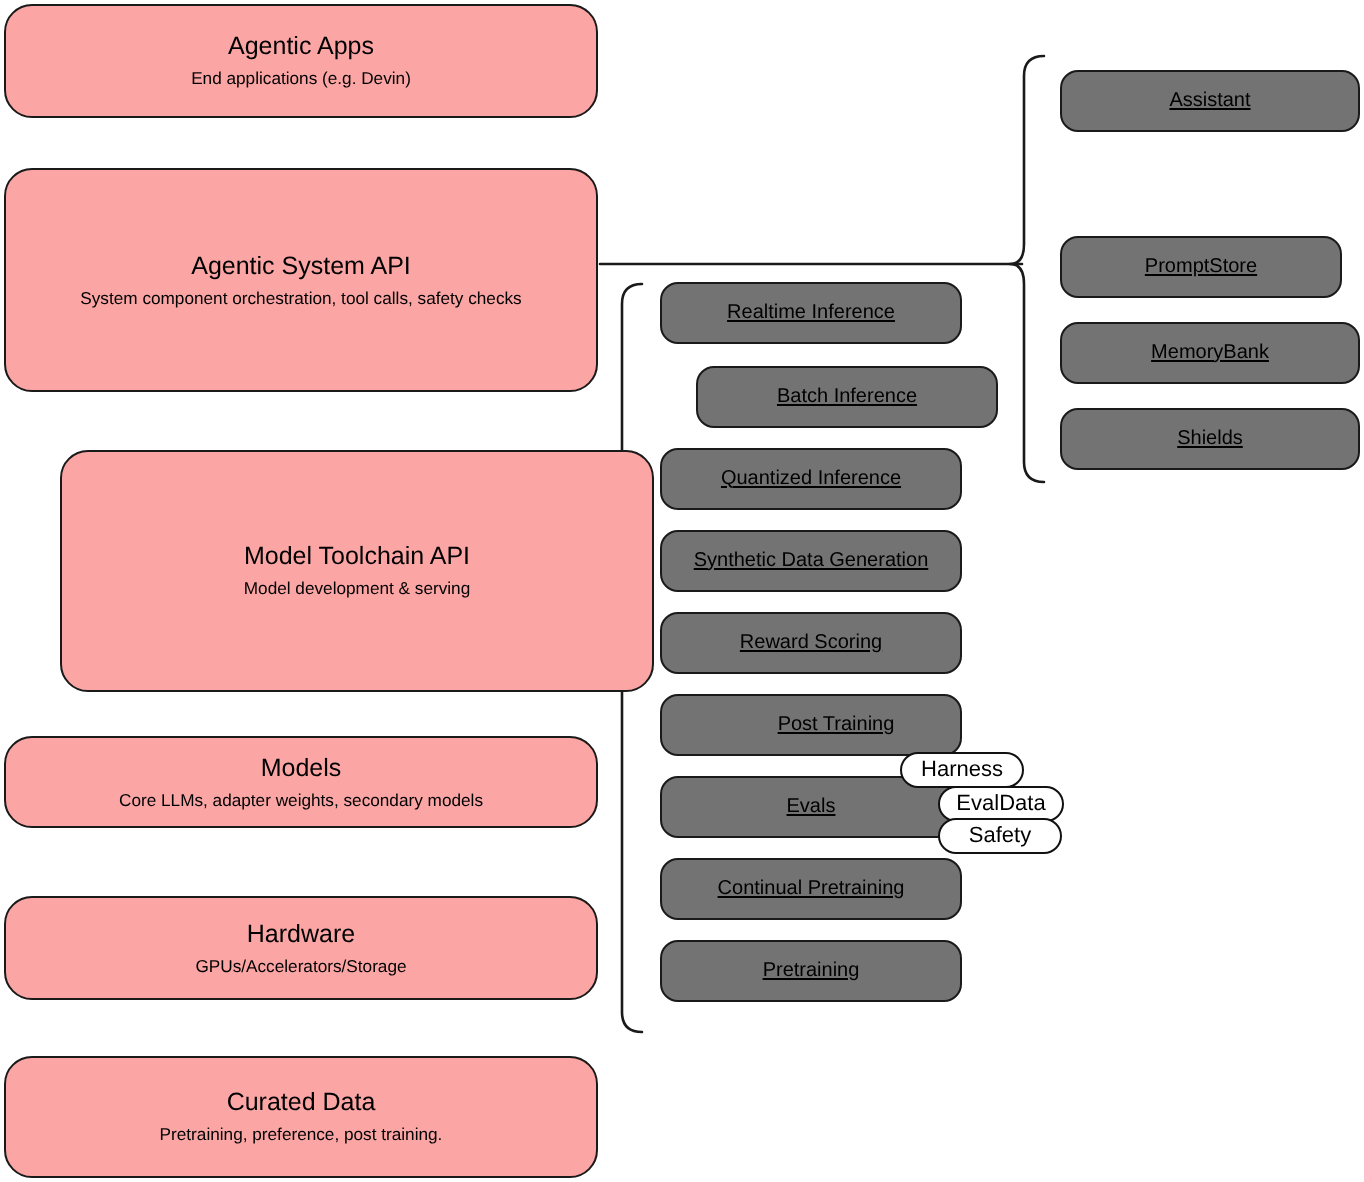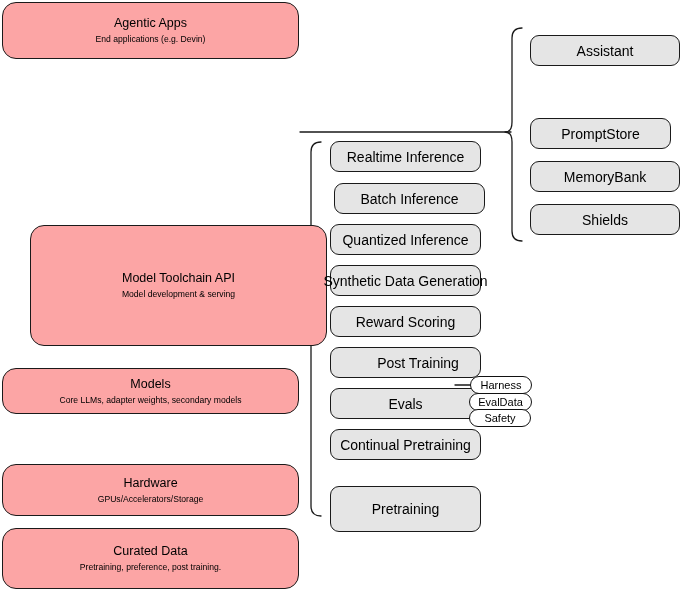--- a/index.html
+++ b/index.html
@@ -50,28 +50,29 @@
     margin-top: 2px;
     white-space: nowrap;
   }
 
   
   .pill-box {
     position: absolute;
     box-sizing: border-box;
     border: 1.3px solid #1a1a1a;
     border-radius: 9px;
-    background: #e5e5e5;
+    background: #737373;
     display: flex;
     align-items: center;
     justify-content: center;
-    font-size: 14px;
+    font-size: 10px;
     line-height: 14px;
     color: #000;
     white-space: nowrap;
+    text-decoration: underline;
   }
 
   
   .tag-oval {
     position: absolute;
     box-sizing: border-box;
     border: 1.3px solid #111;
     border-radius: 999px;
     background: #ffffff;
     display: flex;
@@ -115,52 +116,56 @@
     <line x1="455" y1="385" x2="472" y2="385"></line>
     <line x1="455" y1="402" x2="471" y2="402"></line>
     <line x1="455" y1="418" x2="471" y2="418"></line>
   </svg>
 
   <div class="layer-box" style="left:2px; top:2px; width:297px; height:57px;">
     <div class="layer-title">Agentic Apps</div>
     <div class="layer-sub">End applications (e.g. Devin)</div>
   </div>
 
+  <div class="layer-box" style="left:2px; top:84px; width:297px; height:112px;">
+    <div class="layer-title">Agentic System API</div>
+    <div class="layer-sub">System component orchestration, tool calls, safety checks</div>
+  </div>
 
   <div class="layer-box" style="left:2px; top:225px; width:297px; height:121px;margin-left:28px;">
     <div class="layer-title">Model Toolchain API</div>
     <div class="layer-sub">Model development &amp; serving</div>
   </div>
 
   <div class="layer-box" style="left:2px; top:368px; width:297px; height:46px;">
     <div class="layer-title">Models</div>
     <div class="layer-sub">Core LLMs, adapter weights, secondary models</div>
   </div>
 
-  <div class="layer-box" style="left:2px; top:448px; width:297px; height:52px;margin-top:16px;">
+  <div class="layer-box" style="left:2px; top:448px; width:297px; height:52px;">
     <div class="layer-title">Hardware</div>
     <div class="layer-sub">GPUs/Accelerators/Storage</div>
   </div>
 
   <div class="layer-box" style="left:2px; top:528px; width:297px; height:61px;">
     <div class="layer-title">Curated Data</div>
     <div class="layer-sub">Pretraining, preference, post training.</div>
   </div>
 
   <div class="pill-box" style="left:330px; top:141px; width:151px; height:31px;">Realtime Inference</div>
-  <div class="pill-box" style="left:334px; top:183px; width:151px; height:31px;">Batch Inference</div>
+  <div class="pill-box" style="left:348px; top:183px; width:151px; height:31px;">Batch Inference</div>
   <div class="pill-box" style="left:330px; top:224px; width:151px; height:31px;">Quantized Inference</div>
   <div class="pill-box" style="left:330px; top:265px; width:151px; height:31px;">Synthetic Data Generation</div>
   <div class="pill-box" style="left:330px; top:306px; width:151px; height:31px;">Reward Scoring</div>
   <div class="pill-box" style="left:330px; top:347px; width:151px; height:31px;padding-left:25px;">Post Training</div>
   <div class="pill-box" style="left:330px; top:388px; width:151px; height:31px;">Evals</div>
   <div class="pill-box" style="left:330px; top:429px; width:151px; height:31px;">Continual Pretraining</div>
-  <div class="pill-box" style="left:330px; top:486px; width:151px; height:46px;">Pretraining</div>
+  <div class="pill-box" style="left:330px; top:470px; width:151px; height:31px;">Pretraining</div>
 
-  <div class="tag-oval" style="left:470px; top:376px; width:62px; height:18px;">Harness</div>
+  <div class="tag-oval" style="left:450px; top:376px; width:62px; height:18px;">Harness</div>
   <div class="tag-oval" style="left:469px; top:393px; width:63px; height:18px;text-align:center;">EvalData</div>
   <div class="tag-oval" style="left:469px; top:409px; width:62px; height:18px;">Safety</div>
 
   <div class="pill-box" style="left:530px; top:35px; width:150px; height:31px;">Assistant</div>
   <div class="pill-box" style="left:530px; top:118px; width:141px; height:31px;">PromptStore</div>
   <div class="pill-box" style="left:530px; top:161px; width:150px; height:31px;">MemoryBank</div>
   <div class="pill-box" style="left:530px; top:204px; width:150px; height:31px;">Shields</div>
 
 </div>
 

